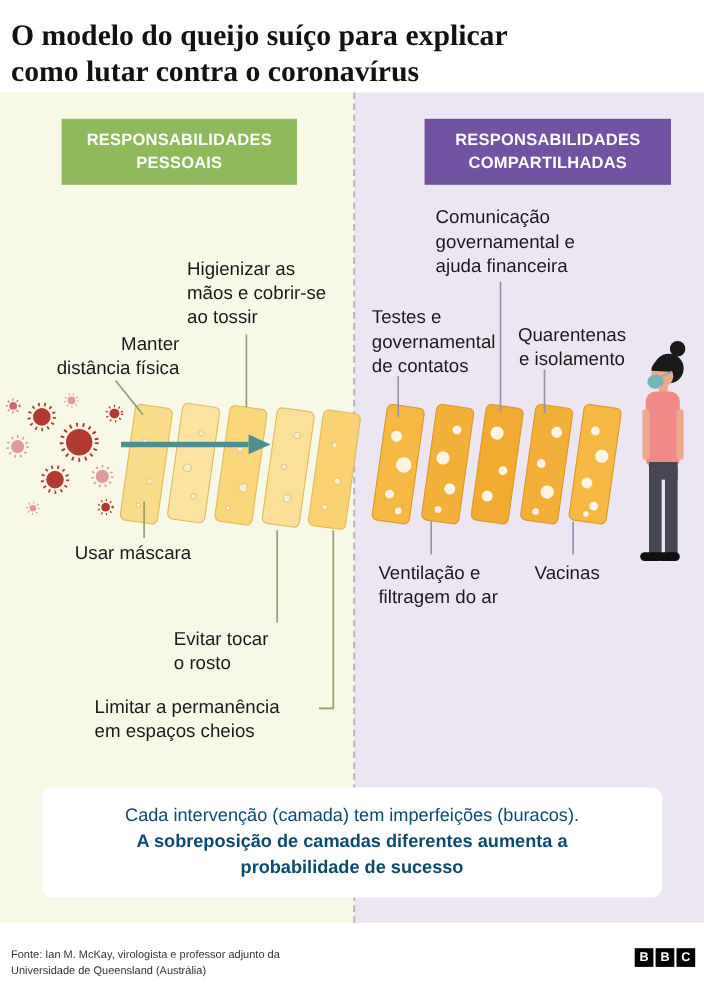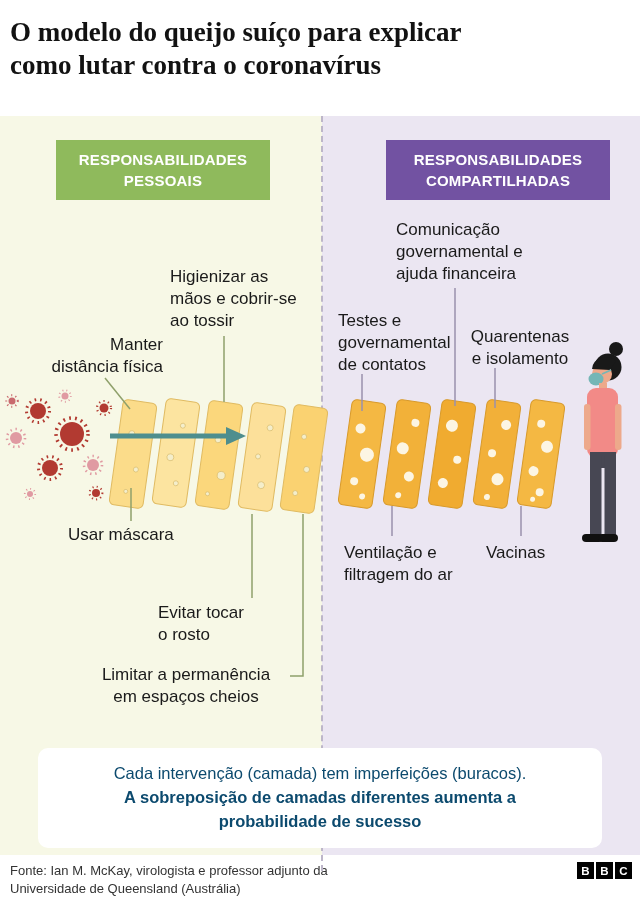--- a/index.html
+++ b/index.html
@@ -5,51 +5,51 @@
   html,body{margin:0;padding:0;background:#ffffff;}
   .page{position:relative;width:640px;height:913px;background:#ffffff;overflow:hidden;
         font-family:"Liberation Sans", sans-serif;color:#1a1a1a;}
 
   
   .title-bar{position:absolute;top:0;left:0;width:640px;height:100px;background:#fff;}
   .title{margin:0;padding:16px 10px 0 10px;font-family:"Liberation Serif", serif;
          font-weight:700;font-size:27px;line-height:1.22;color:#121212;white-space:pre-line;}
 
   
-  .graphic{position:absolute;top:116px;left:0;width:640px;height:755px;border-radius:19px;}
+  .graphic{position:absolute;top:84px;left:0;width:640px;height:755px;border-radius:19px;}
   .bg-left{position:absolute;left:0;top:0;width:322px;height:755px;background:#f7f8e6;}
   .bg-right{position:absolute;left:322px;top:0;width:318px;height:755px;background:#ebe6f2;}
   .divider{position:absolute;left:321px;top:0;height:755px;width:0;border-left:2px dashed #bdb6c9;z-index:1;}
 
   .badge{position:absolute;z-index:3;color:#fff;font-weight:700;font-size:15px;line-height:1.4;
          text-align:center;padding:9px 6px;white-space:pre-line;letter-spacing:.2px;}
   .badge-green{left:56px;top:24px;width:202px;background:var(--green,#8fba5c);}
   .badge-purple{left:386px;top:24px;width:212px;background:var(--purple,#7252a2);}
 
   .svg-layer{position:absolute;inset:0;z-index:2;}
 
   .label{position:absolute;z-index:3;font-size:17px;color:#1a1a1a;line-height:1.28;white-space:pre-line;}
   .lbl-manter{left:18px;top:218px;width:145px;text-align:right;}
   .lbl-higienizar{left:170px;top:150px;width:150px;text-align:left;}
   .lbl-usar{left:68px;top:408px;width:130px;text-align:left;}
   .lbl-evitar{left:158px;top:486px;width:118px;}
-  .lbl-limitar{left:86px;top:548px;width:200px;text-align:center;}
+  .lbl-limitar{left:86px;top:548px;width:200px;}
   .lbl-comunicacao{left:396px;top:103px;width:160px;text-align:left;}
   .lbl-testes{left:338px;top:194px;width:115px;text-align:left;}
   .lbl-quarentenas{left:456px;top:210px;width:128px;text-align:center;}
   .lbl-ventilacao{left:344px;top:426px;width:130px;text-align:left;}
   .lbl-vacinas{left:486px;top:426px;width:72px;text-align:left;}
 
   .note{position:absolute;left:38px;top:632px;width:524px;z-index:5;background:#fff;border-radius:10px;
         padding:14px 20px;text-align:center;font-size:16.5px;line-height:1.45;color:#0c4a6e;}
   .note-bold{font-weight:700;white-space:pre-line;}
 
   
   .footer{position:absolute;top:855px;left:0;width:640px;height:58px;background:#fff;}
-  .source{position:absolute;left:10px;top:7px;font-size:13px;color:#333;line-height:1.4;white-space:pre-line;}
+  .source{position:absolute;left:10px;top:7px;font-size:10px;color:#333;line-height:1.4;white-space:pre-line;}
   .bbc{position:absolute;right:8px;top:7px;display:flex;gap:2px;}
   .bbc .blk{width:17px;height:17px;background:#000;color:#fff;font-size:11.5px;font-weight:700;
             display:flex;align-items:center;justify-content:center;}
 </style>
 </head>
 <body>
 
 <div class="page">
 
   <div class="title-bar">

